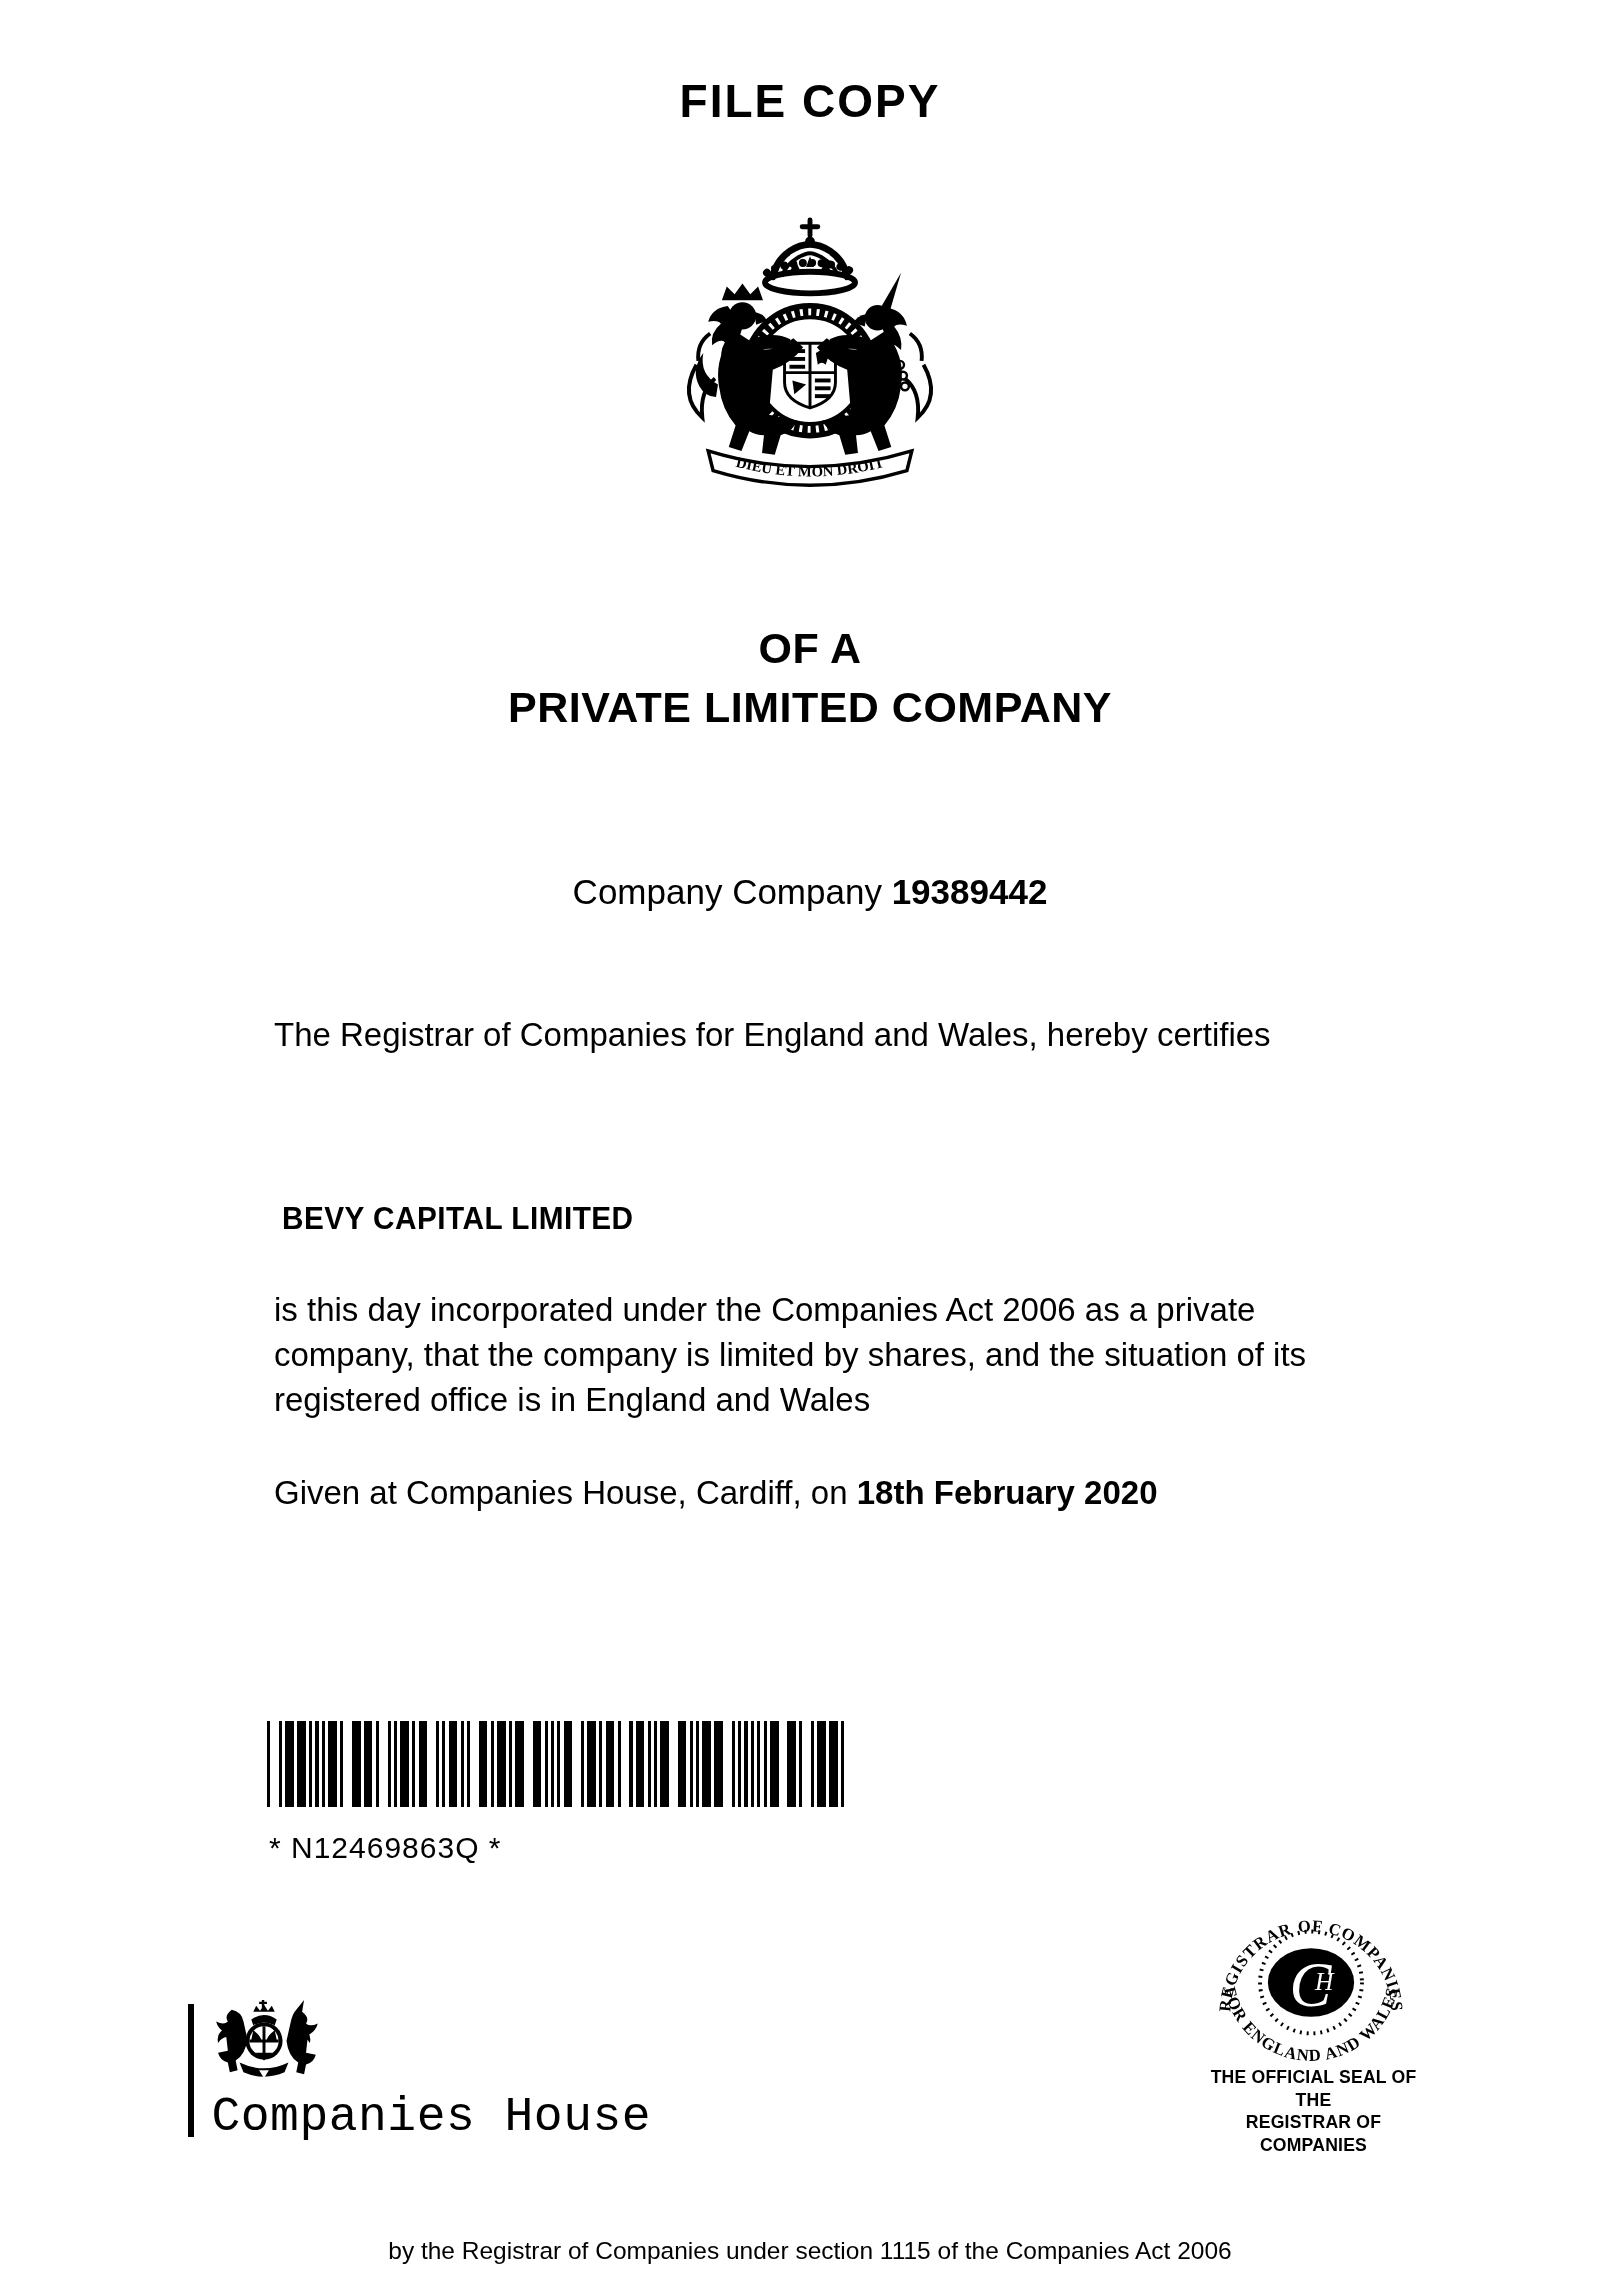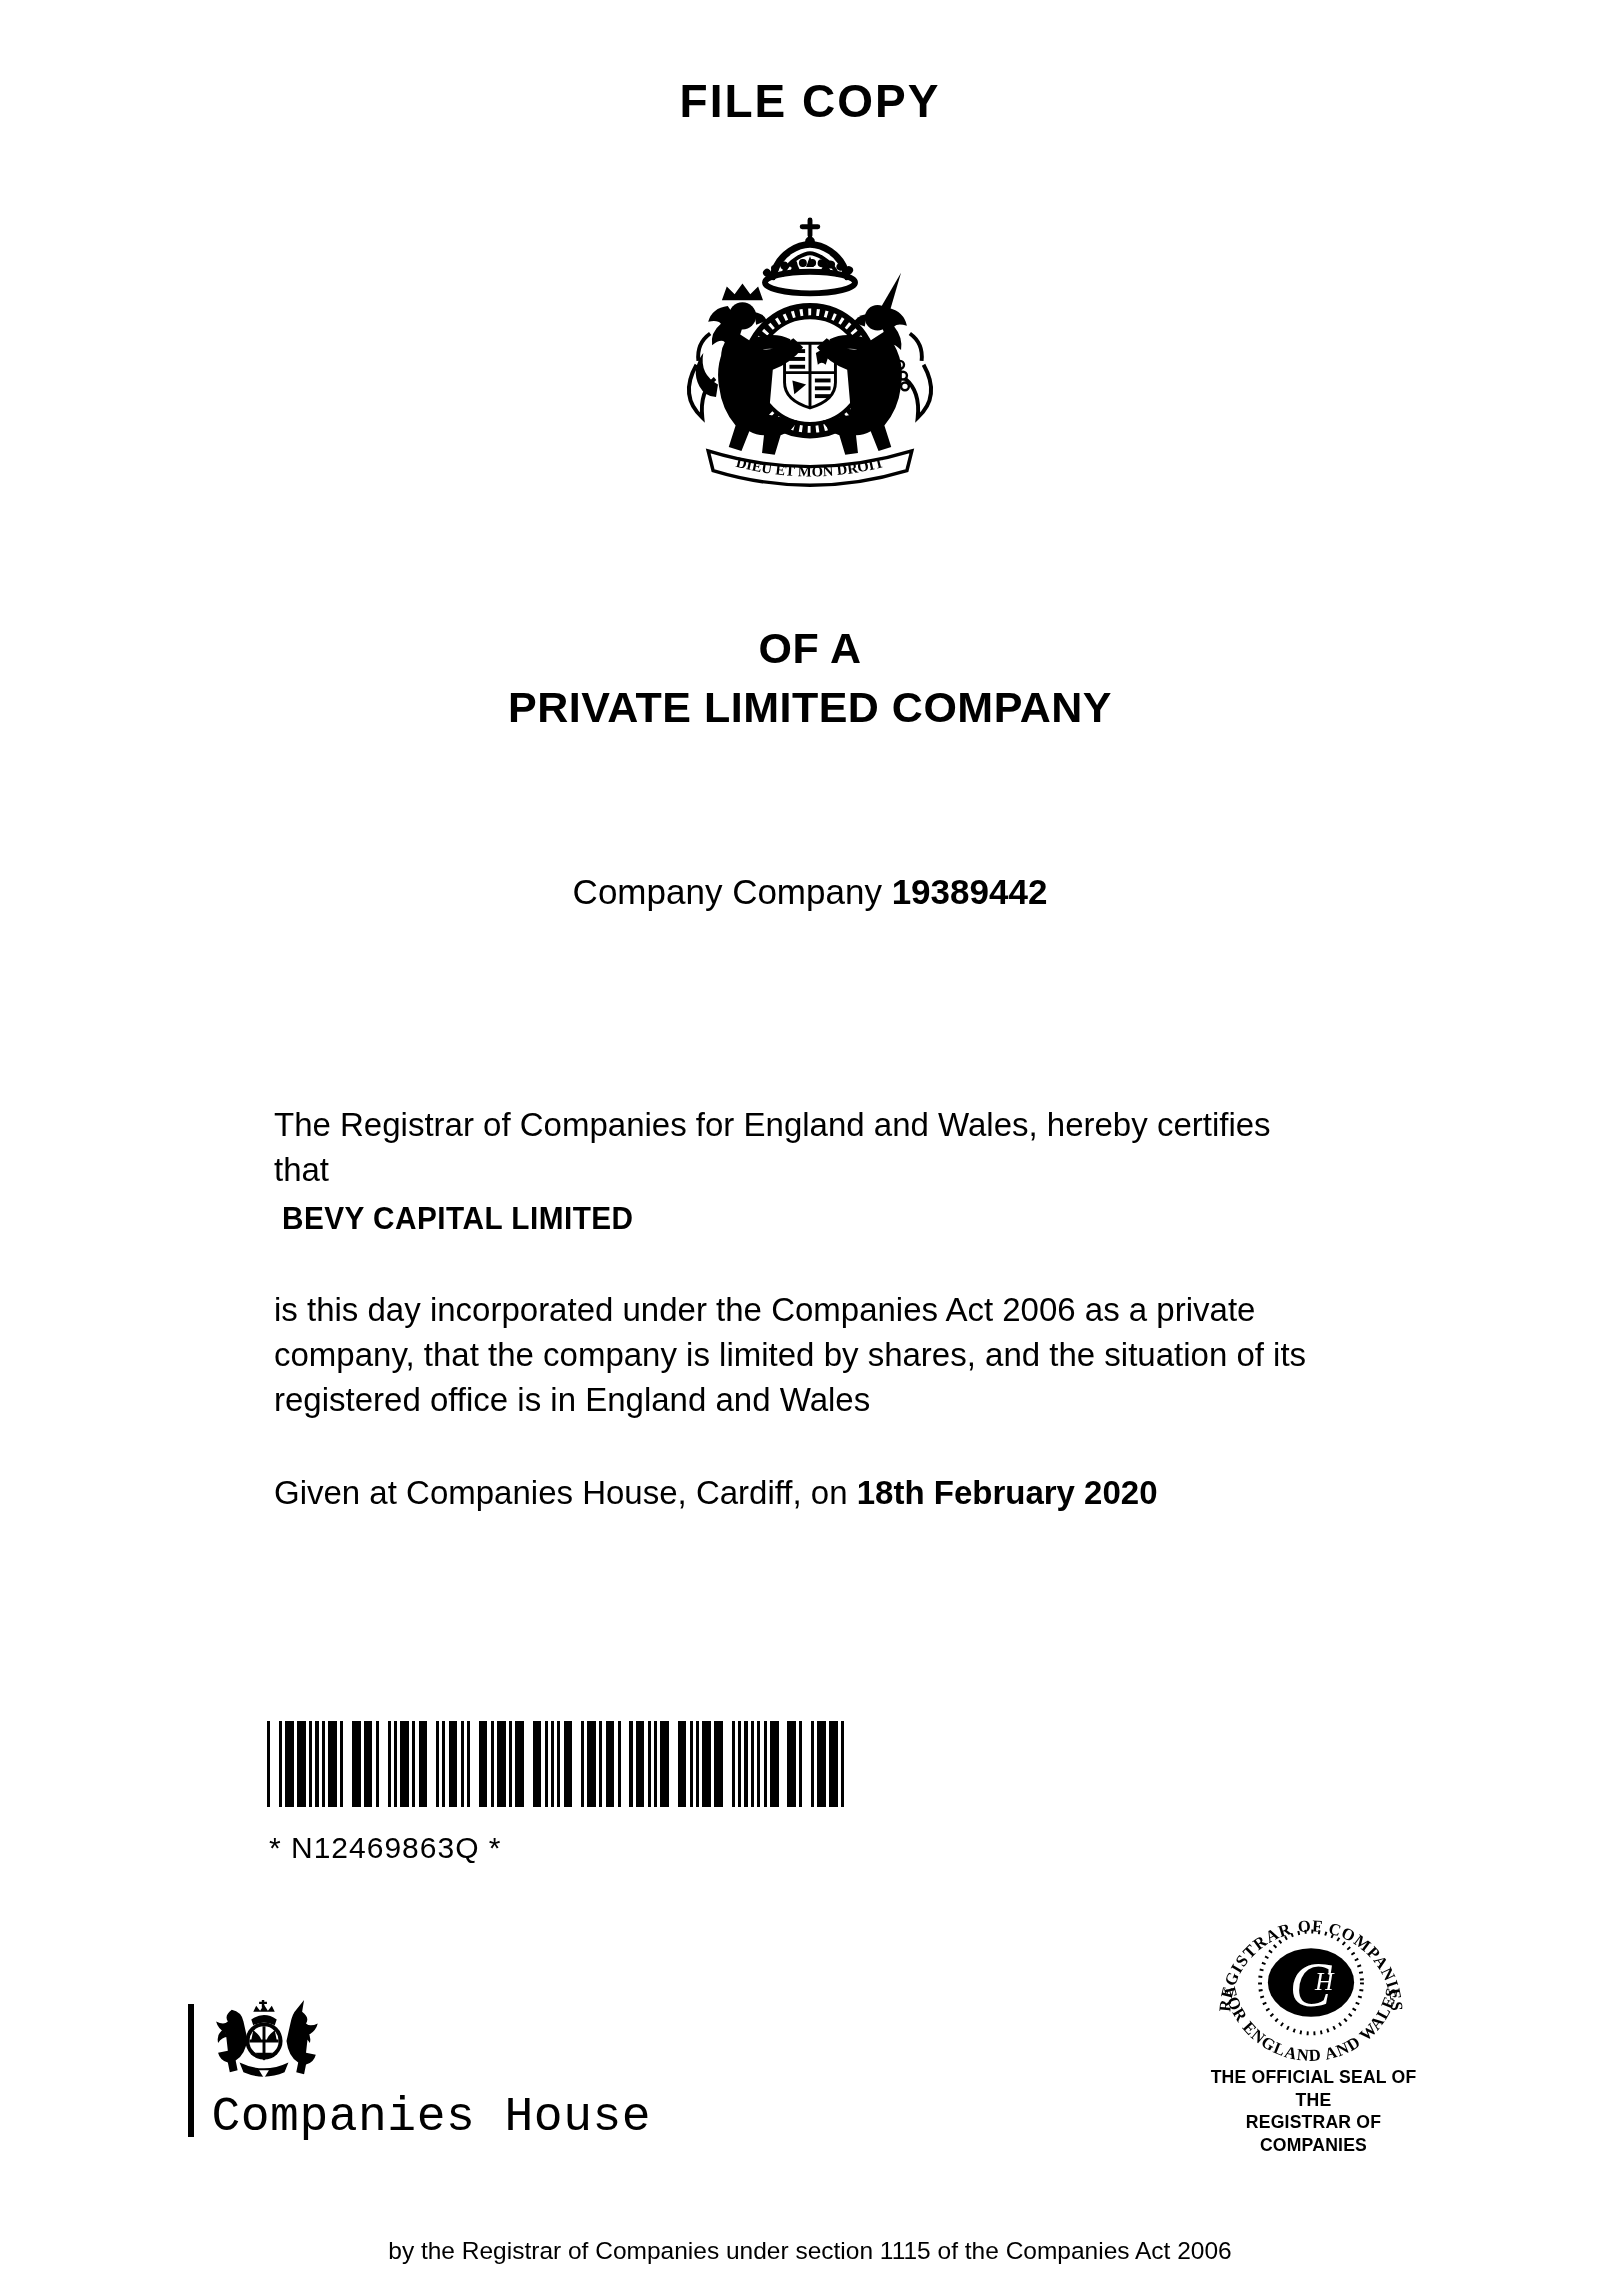--- a/index.html
+++ b/index.html
@@ -11,21 +11,21 @@
 
   .arms{position:absolute;top:216px;left:50%;transform:translateX(-50%);}
 
   .cert-title{position:absolute;top:619px;left:0;width:100%;text-align:center;
               font-weight:bold;font-size:43px;line-height:59px;letter-spacing:0.5px;}
 
   .company-number{position:absolute;top:872px;left:0;width:100%;text-align:center;font-size:35px;}
   .company-number .bold{font-weight:bold;}
 
   .body-block{position:absolute;left:274px;font-size:33px;line-height:45px;white-space:nowrap;}
-  .p1{top:1102px;}
+  .p1{top:1012px;text-align:right;}
   .company-name{position:absolute;left:282px;top:1200px;font-size:32px;font-weight:bold;
                 transform:scaleX(0.93);transform-origin:left center;white-space:nowrap;letter-spacing:0.5px;}
   .p2{top:1287px;}
   .given{top:1470px;}
   .given .bold{font-weight:bold;}
 
   .barcode{position:absolute;left:267px;top:1721px;height:86px;display:flex;align-items:stretch;}
   .barcode .bar{background:#000;height:100%;flex:0 0 auto;}
   .barcode .gap{background:transparent;height:100%;flex:0 0 auto;}
   .barcode-text{position:absolute;left:269px;top:1831px;font-size:30px;letter-spacing:1px;}
@@ -129,21 +129,20 @@
     <div>OF A</div>
     <div>PRIVATE LIMITED COMPANY</div>
   </div>
 
   <div class="company-number">
     <span>Company Company </span><span class="bold">19389442</span>
   </div>
 
   <div class="body-block p1">
     <div>The Registrar of Companies for England and Wales, hereby certifies</div>
-    <div>that</div>
   </div>
 
   <div class="company-name">BEVY CAPITAL LIMITED</div>
 
   <div class="body-block p2">
     <div>is this day incorporated under the Companies Act 2006 as a private</div>
     <div>company, that the company is limited by shares, and the situation of its</div>
     <div>registered office is in England and Wales</div>
   </div>
 

